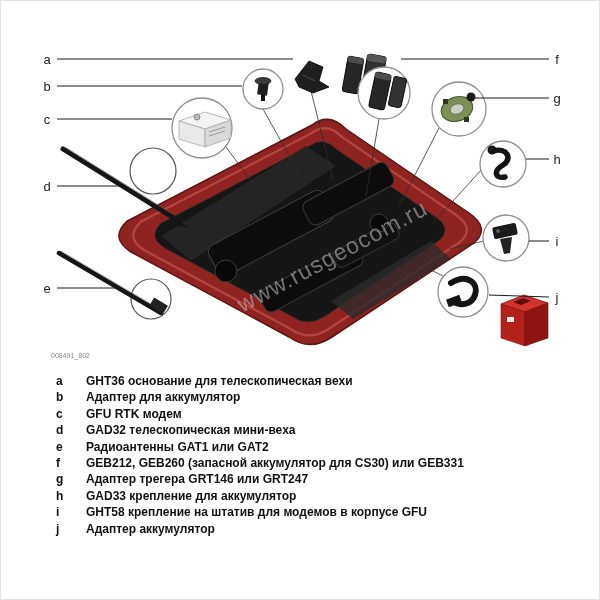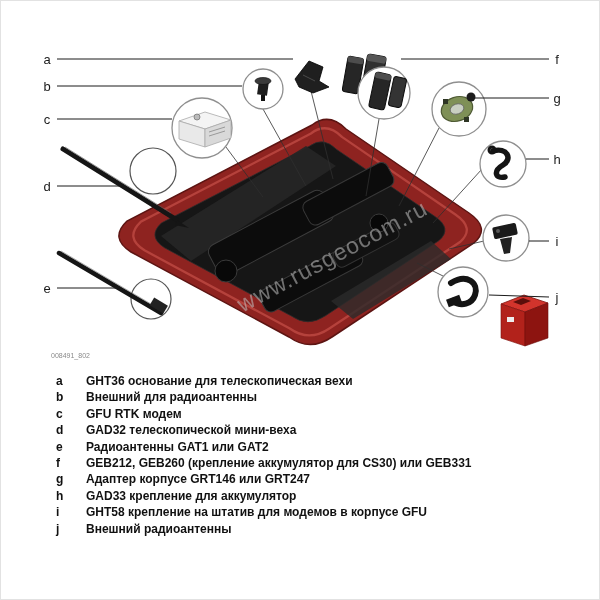--- a/index.html
+++ b/index.html
@@ -177,49 +177,49 @@
     <text class="figcode" x="50" y="357">008491_802</text>
   </svg>
 
   <div id="legend">
     <div class="legend-row">
       <span class="legend-letter">a</span>
       <span class="legend-text">GHT36 основание для телескопическая вехи</span>
     </div>
     <div class="legend-row">
       <span class="legend-letter">b</span>
-      <span class="legend-text">Внешний для радиоантенны</span>
+      <span class="legend-text">Адаптер для аккумулятор</span>
     </div>
     <div class="legend-row">
       <span class="legend-letter">c</span>
       <span class="legend-text">GFU RTK модем</span>
     </div>
     <div class="legend-row">
       <span class="legend-letter">d</span>
-      <span class="legend-text">GAD32 телескопической мини-веха</span>
+      <span class="legend-text">GAD32 телескопическая мини-веха</span>
     </div>
     <div class="legend-row">
       <span class="legend-letter">e</span>
       <span class="legend-text">Радиоантенны GAT1 или GAT2</span>
     </div>
     <div class="legend-row">
       <span class="legend-letter">f</span>
-      <span class="legend-text">GEB212, GEB260 (крепление аккумулятор для CS30) или GEB331</span>
+      <span class="legend-text">GEB212, GEB260 (запасной аккумулятор для CS30) или GEB331</span>
     </div>
     <div class="legend-row">
       <span class="legend-letter">g</span>
-      <span class="legend-text">Адаптер корпусе GRT146 или GRT247</span>
+      <span class="legend-text">Адаптер трегера GRT146 или GRT247</span>
     </div>
     <div class="legend-row">
       <span class="legend-letter">h</span>
       <span class="legend-text">GAD33 крепление для аккумулятор</span>
     </div>
     <div class="legend-row">
       <span class="legend-letter">i</span>
       <span class="legend-text">GHT58 крепление на штатив для модемов в корпусе GFU</span>
     </div>
     <div class="legend-row">
       <span class="legend-letter">j</span>
-      <span class="legend-text">Внешний радиоантенны</span>
+      <span class="legend-text">Адаптер аккумулятор</span>
     </div>
   </div>
 
 </div>
 
 </body></html>

